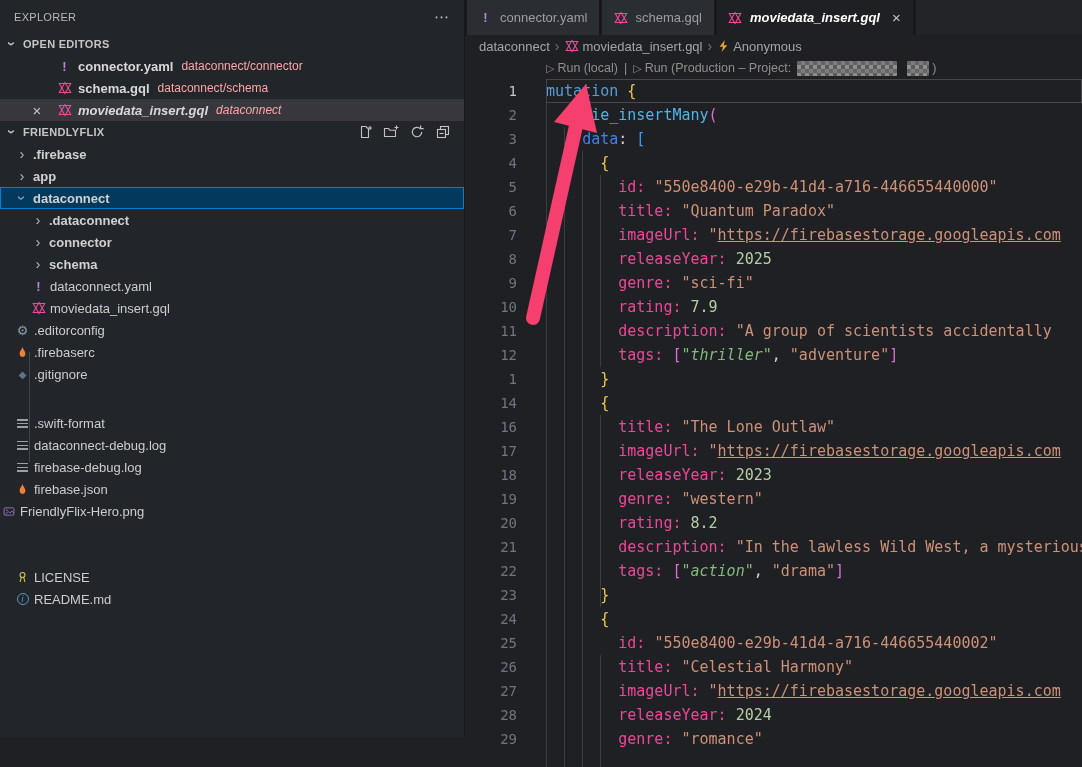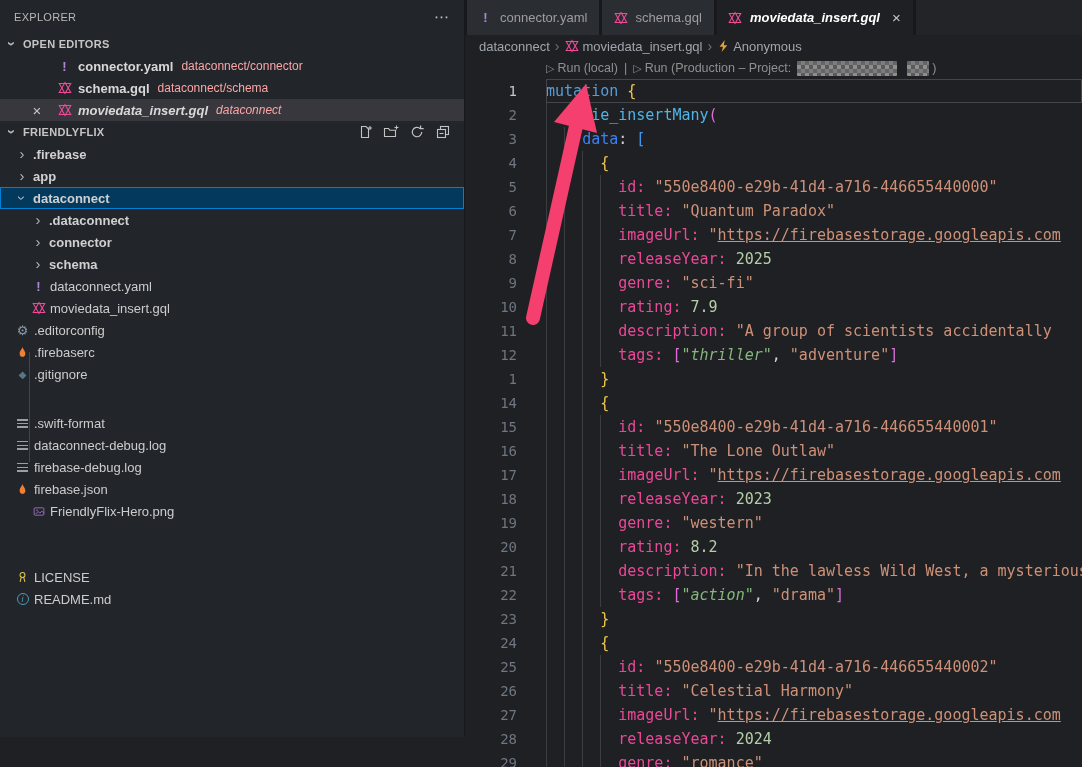--- a/index.html
+++ b/index.html
@@ -236,21 +236,21 @@
           <span class="lbl">firebase-debug.log</span>
         </div>
         <div class="row tree-row file" style="padding-left: 14px;">
           <span class="icw">
             <svg class="inline" width="13" height="14" viewBox="0 0 16 16">
               <path d="M8 1 C8.3 4.2 4.5 6 4.5 10 a3.5 3.8 0 0 0 7 0 C11.5 6.5 8.4 5.2 8 1 Z" fill="#ee8134"></path>
             </svg>
           </span>
           <span class="lbl">firebase.json</span>
         </div>
-        <div class="row tree-row file" style="padding-left: 30px;">
+        <div class="row tree-row file" style="padding-left: 0;">
           <span class="icw">
             <svg class="inline" width="14" height="13" viewBox="0 0 16 16">
               <rect x="2" y="3.5" width="12" height="9" rx="1" fill="none" stroke="#a074c4" stroke-width="1.1"></rect>
               <circle cx="5.5" cy="6.5" r="1" fill="#a074c4"></circle>
               <path d="M4 11 l3 -3 2 2 2.5 -2.5 2.5 2.5" fill="none" stroke="#a074c4" stroke-width="1.1"></path>
             </svg>
           </span>
           <span class="lbl">FriendlyFlix-Hero.png</span>
         </div>
         <div class="row tree-row file" style="padding-left: 14px; margin-top: 44px;">
@@ -391,24 +391,20 @@
           </div>
           <div class="cl">
             <span class="ln">1</span>
             <span class="lt"><span class="pln">      </span><span class="b1">}</span></span>
           </div>
           <div class="cl">
             <span class="ln">14</span>
             <span class="lt"><span class="pln">      </span><span class="b1">{</span></span>
           </div>
           <div class="cl">
-            <span class="ln">15</span>
-            <span class="lt"><span class="pln">        </span><span class="key">id: </span><span class="str">"550e8400-e29b-41d4-a716-446655440001"</span></span>
-          </div>
-          <div class="cl">
             <span class="ln">16</span>
             <span class="lt"><span class="pln">        </span><span class="key">title: </span><span class="str">"The Lone Outlaw"</span></span>
           </div>
           <div class="cl">
             <span class="ln">17</span>
             <span class="lt"><span class="pln">        </span><span class="key">imageUrl: </span><span class="str">"</span><span class="url">https://firebasestorage.googleapis.com</span></span>
           </div>
           <div class="cl">
             <span class="ln">18</span>
             <span class="lt"><span class="pln">        </span><span class="key">releaseYear: </span><span class="num">2023</span></span>

